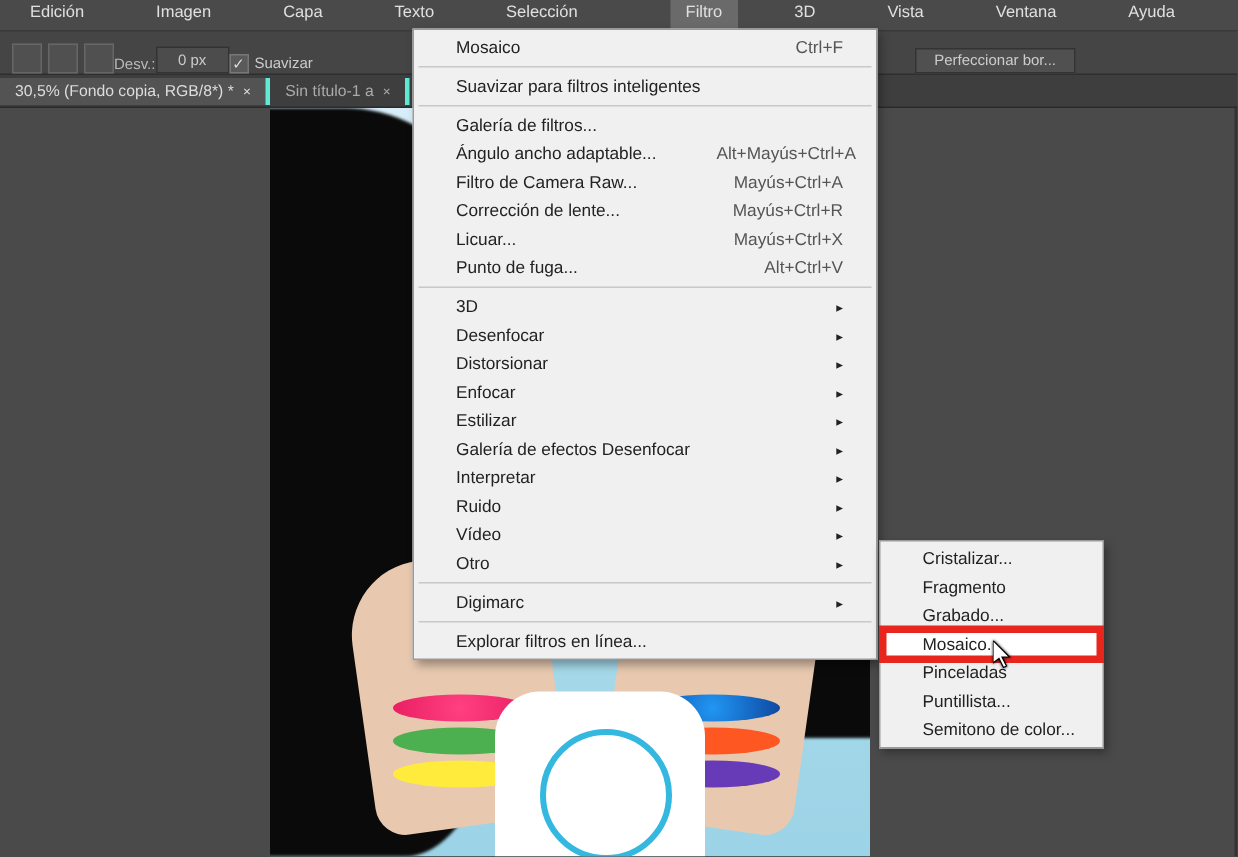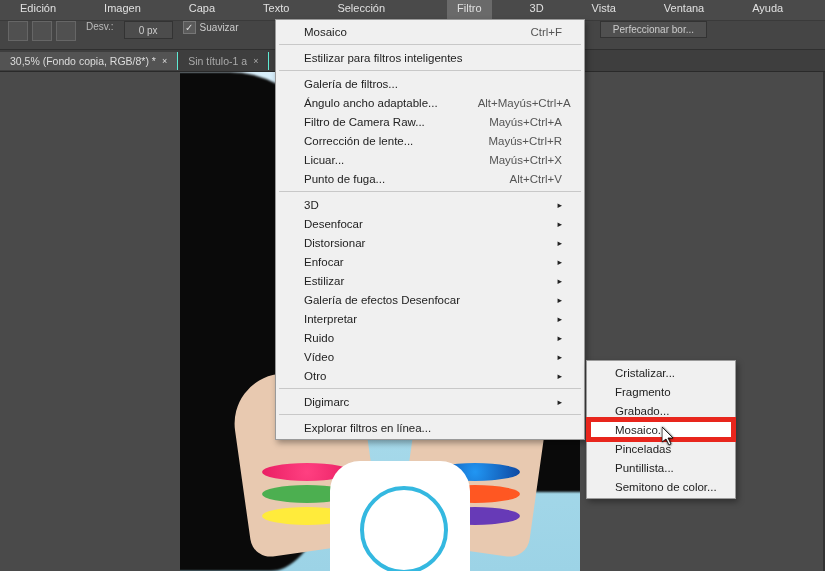--- a/index.html
+++ b/index.html
@@ -2,30 +2,30 @@
 <html><head>
 <meta charset="utf-8">
 <style>
   * { box-sizing: border-box; margin: 0; padding: 0; font-family: "Segoe UI", Tahoma, sans-serif; }
   body { width: 825px; height: 571px; background: #4a4a4a; overflow: hidden; position: relative; }
   
   .menubar { height: 20px; background: #4a4a4a; display: flex; font-size: 11px; color: #e0e0e0; padding-left: 10px; gap: 28px; }
   .menubar .item { padding: 2px 10px; cursor: default; }
   .menubar .item.active { background: #6a6a6a; margin-left: 24px; }
   
-  .toolbar { height: 30px; background: #454545; border-top: 1px solid #3a3a3a; border-bottom: 1px solid #2f2f2f; display: flex; align-items: flex-start; padding: 0 8px; gap: 10px; color: #ccc; font-size: 10px; }
+  .toolbar { height: 30px; background: #454545; border-top: 1px solid #3a3a3a; border-bottom: 1px solid #2f2f2f; display: flex; align-items: flex-end; padding: 0 8px; color: #ccc; font-size: 10px; }
   .tool-icon { width: 20px; height: 20px; border: 1px solid #666; background: #505050; }
   .tool-label { color: #bbb; }
   .tool-input { width: 49px; height: 18px; background: #4c4c4c; border: 1px solid #333; color: #ccc; font-size: 10px; text-align: center; }
   .checkbox { width: 13px; height: 13px; background: #5a5a5a; border: 1px solid #777; display: inline-flex; align-items: center; justify-content: center; color: #ddd; font-size: 10px; }
   .checkbox::after { content: "✓"; font-size: 10px; }
   .btn { padding: 2px 12px; background: #505050; border: 1px solid #333; color: #ccc; font-size: 10px; cursor: default; }
   
   .tabbar { height: 22px; background: #3e3e3e; border-bottom: 1px solid #2a2a2a; display: flex; align-items: center; font-size: 10.5px; }
-  .tab { padding: 3px 10px; color: #ddd; background: #535353; border-right: 1px solid #5eead4; display: flex; align-items: center; gap: 6px; }
+  .tab { padding: 3px 10px; color: #ddd; background: #535353; border-right: 3px solid #5eead4; display: flex; align-items: center; gap: 6px; }
   .tab.inactive { background: #3e3e3e; color: #aaa; }
   .tab-close { font-size: 9px; }
   
   .workspace { flex: 1; background: #4a4a4a; position: relative; height: 499px; }
   
   .canvas-area { position: absolute; left: 180px; top: 0; width: 400px; height: 499px; overflow: hidden; }
   .photo { width: 100%; height: 100%; position: relative; background: linear-gradient(180deg, #d8eefa 0%, #bfe4f7 25%, #aedeed 50%, #9cd3e6 100%); }
   .hair { position: absolute; top: 0; left: -30px; width: 200px; height: 499px; background: #0a0a0a; border-radius: 0 60% 40% 0 / 0 30% 40% 0; filter: blur(1px); }
   .hair2 { position: absolute; top: 0; right: -40px; width: 170px; height: 420px; background: #0a0a0a; border-radius: 50% 0 0 40% / 20% 0 0 30%; filter: blur(1px); }
   .hand { position: absolute; bottom: 20px; width: 130px; height: 180px; background: #e8c9b0; border-radius: 50px 50px 20px 20px; }
@@ -114,21 +114,21 @@
   <div class="sidebar-stub"></div>
 </div>
 
 <div class="menu menu-main" id="menu-main">
     <div class="mi">
       <span>Mosaico</span>
       <span class="shortcut">Ctrl+F</span>
     </div>
     <div class="sep"></div>
     <div class="mi">
-      <span>Estilizar para filtros inteligentes</span>
+      <span>Suavizar para filtros inteligentes</span>
     </div>
     <div class="sep"></div>
     <div class="mi">
       <span>Galería de filtros...</span>
     </div>
     <div class="mi">
       <span>Ángulo ancho adaptable...</span>
       <span class="shortcut">Alt+Mayús+Ctrl+A</span>
     </div>
     <div class="mi">

